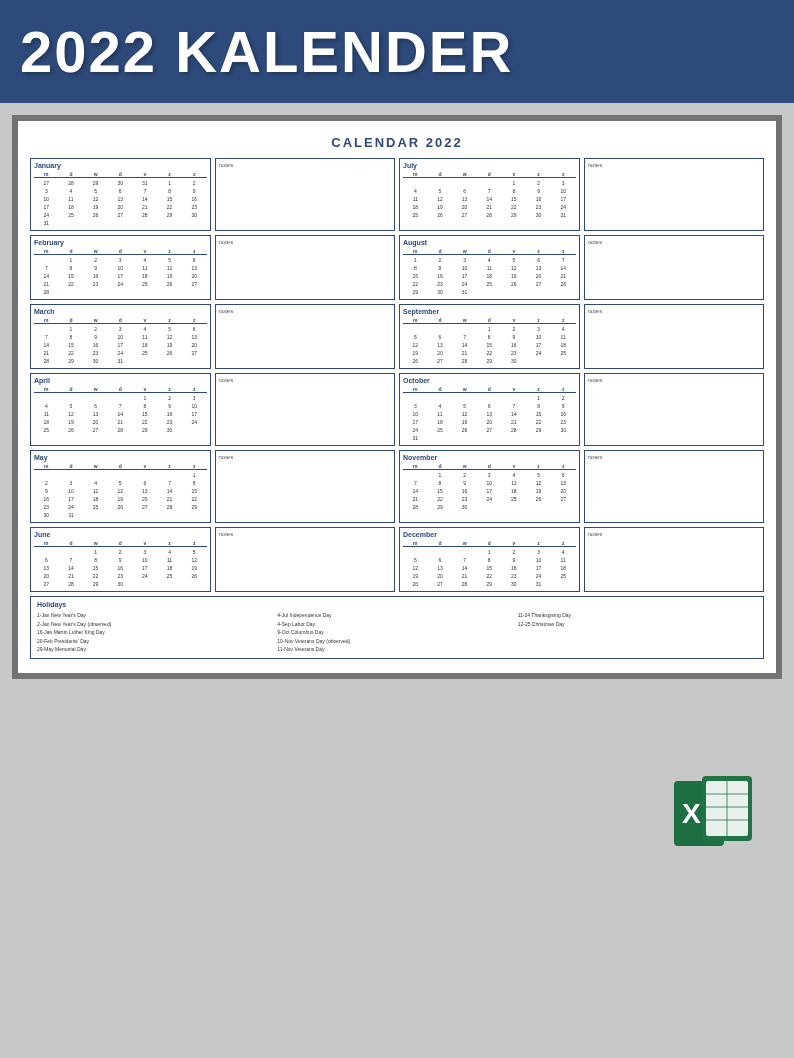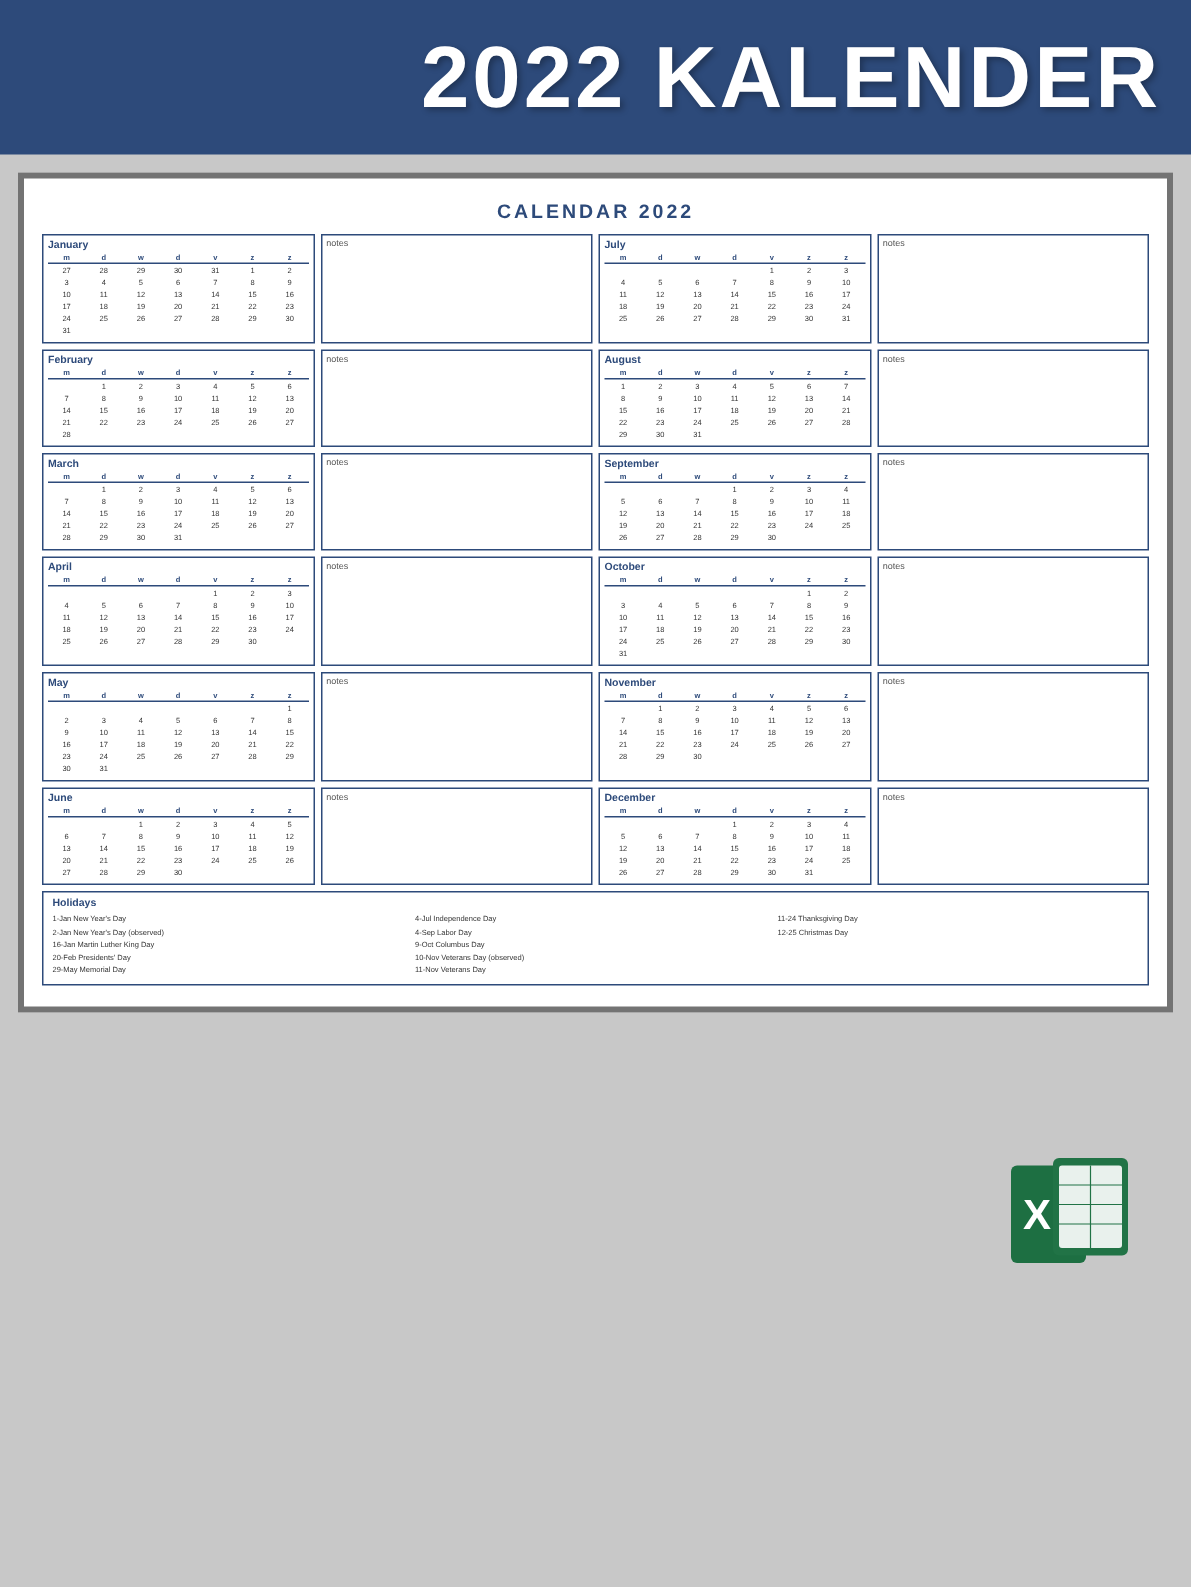--- a/index.html
+++ b/index.html
@@ -5,34 +5,34 @@
     * { margin: 0; padding: 0; box-sizing: border-box; }
     body {
       width: 794px;
       min-height: 1058px;
       background: #c8c8c8;
       font-family: Arial, sans-serif;
     }
     .header {
       background: #2d4a7a;
       padding: 18px 20px;
-      text-align: right;
+      text-align: left;
     }
     .header h1 {
       color: white;
       font-size: 58px;
       font-weight: 900;
       letter-spacing: 2px;
       text-shadow: 2px 2px 4px rgba(0,0,0,0.3);
     }
     .calendar-container {
       background: white;
       margin: 12px;
       padding: 14px 12px;
-      border: 4px solid #737373;
+      border: 6px solid #737373;
     }
     .calendar-title {
       text-align: center;
       font-size: 13px;
       font-weight: bold;
       color: #2d4a7a;
       letter-spacing: 2px;
       margin-bottom: 8px;
     }
     .calendar-grid {

